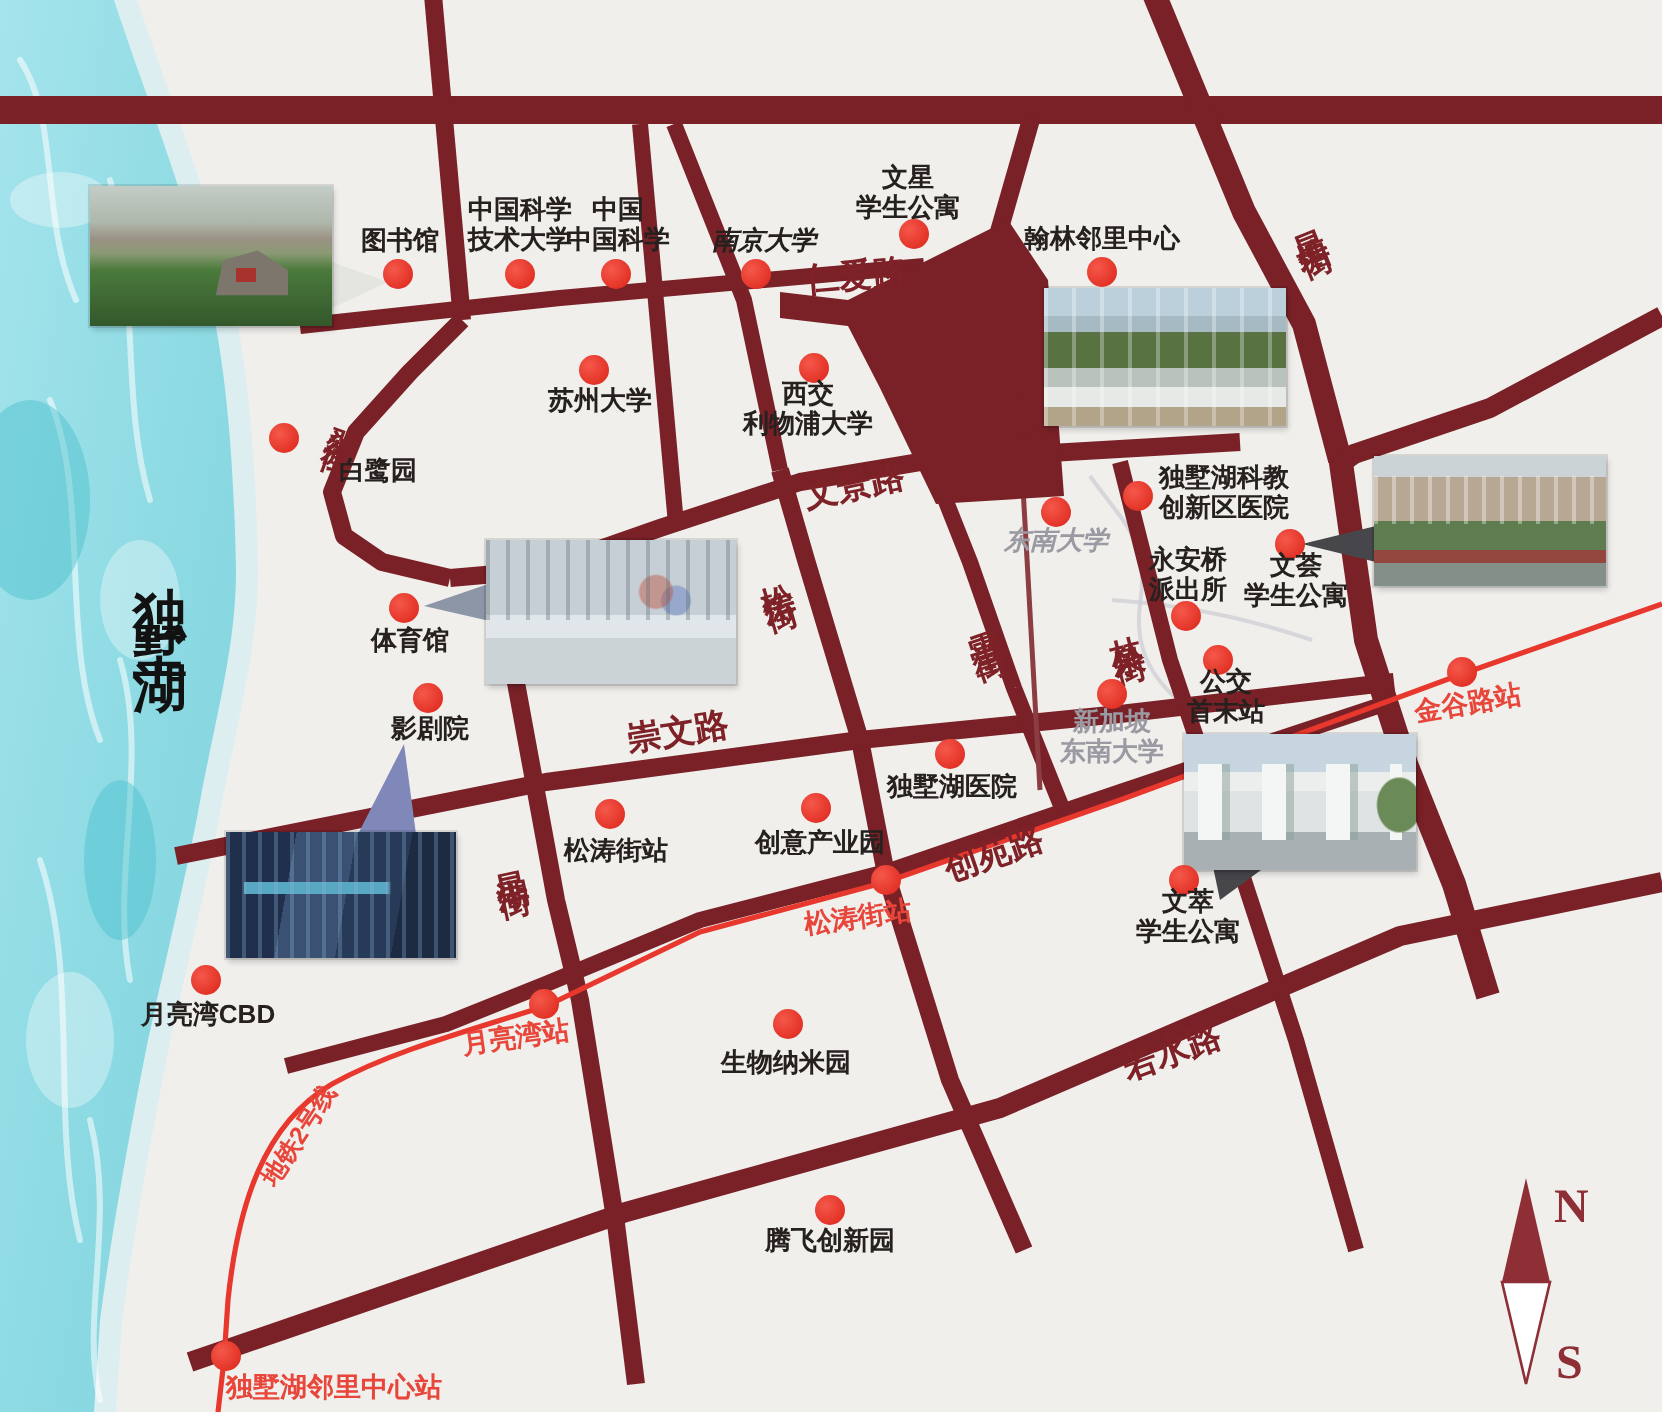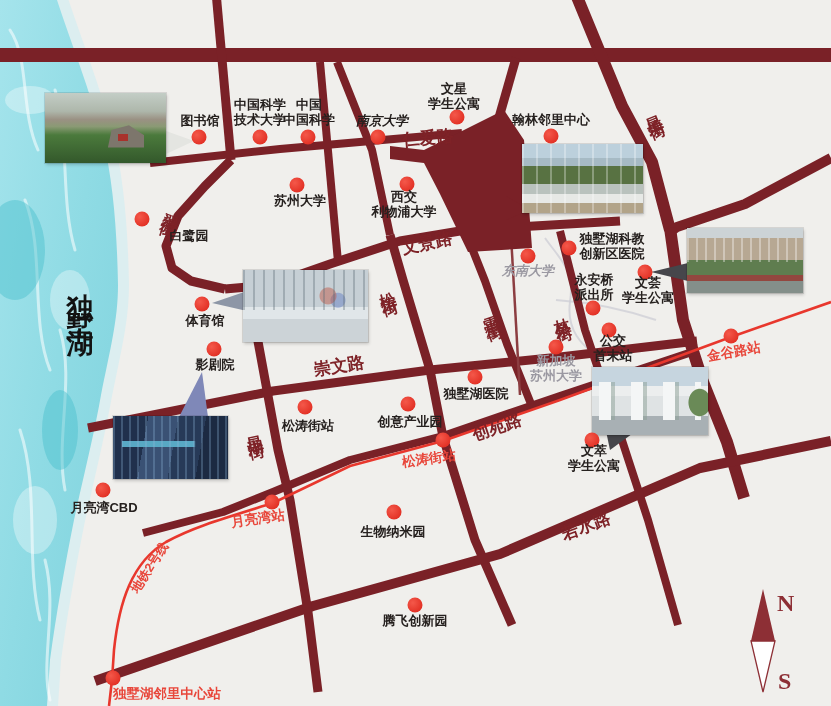--- a/index.html
+++ b/index.html
@@ -157,21 +157,21 @@
     <div class="poi" style="left: 594px; top: 288px;">永安桥
 派出所</div>
     <div class="dot" style="left: 645px; top: 272px;"></div>
     <div class="poi" style="left: 648px; top: 291px;">文荟
 学生公寓</div>
     <div class="dot" style="left: 609px; top: 330px;"></div>
     <div class="poi" style="left: 613px; top: 349px;">公交
 首末站</div>
     <div class="dot" style="left: 556px; top: 347px;"></div>
     <div class="poi gray" style="left: 556px; top: 369px;">新加坡
-苏州大学</div>
+东南大学</div>
     <div class="dot" style="left: 592px; top: 440px;"></div>
     <div class="poi" style="left: 594px; top: 459px;">文萃
 学生公寓</div>
     <div class="dot" style="left: 103px; top: 490px;"></div>
     <div class="poi" style="left: 104px; top: 508px;">月亮湾CBD</div>
     <div class="dot" style="left: 394px; top: 512px;"></div>
     <div class="poi" style="left: 393px; top: 532px;">生物纳米园</div>
     <div class="dot" style="left: 415px; top: 605px;"></div>
     <div class="poi" style="left: 415px; top: 621px;">腾飞创新园</div>
     <div class="dot" style="left: 731px; top: 336px;"></div>

